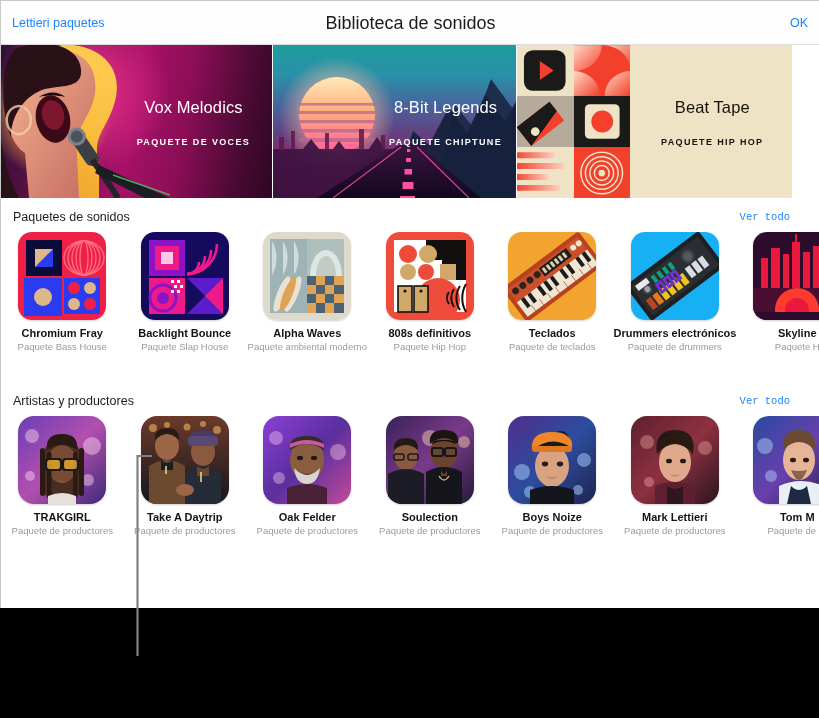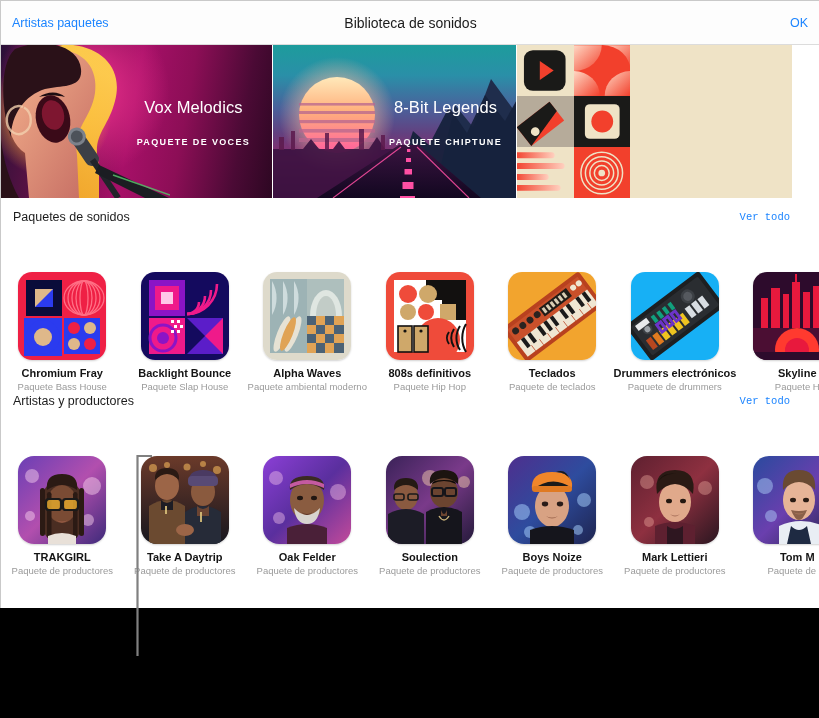--- a/index.html
+++ b/index.html
@@ -25,21 +25,21 @@
     background: #fdfdfd;
     border-bottom: 1px solid #dcdcdc;
   }
   .nav-left {
     position: absolute; left: 11px; top: 22px; transform: translateY(-50%);
     font-size: 12.5px; color: #1b84ff; white-space: nowrap; cursor: pointer;
   }
   .nav-title {
     position: absolute; left: 50%; top: 22px;
     transform: translate(-50%, -50%);
-    font-size: 14px; color: #1b1b1b; font-weight: 400; white-space: nowrap;
+    font-size: 18px; color: #1b1b1b; font-weight: 400; white-space: nowrap;
   }
   .nav-right {
     position: absolute; right: 12px; top: 22px; transform: translateY(-50%);
     font-size: 12.5px; color: #1b84ff; white-space: nowrap; cursor: pointer;
   }
 
   
   .hero-row { position: absolute; left: 0; top: 44px; width: 819px; height: 153px; display: flex; }
   .hero { position: relative; height: 153px; overflow: hidden; }
   .hero.h1 { width: 271px; }
@@ -78,21 +78,21 @@
     position: absolute; left: 0; width: 819px; height: 22px;
   }
   .section-title {
     position: absolute; left: 12px; top: 0; font-size: 12.5px; color: #1c1c1c;
   }
   .see-all {
     position: absolute; right: 30px; top: 1px; font-size: 10.5px; color: #1b84ff; cursor: pointer; font-family: Liberation Mono, monospace;
   }
 
   .row { position: absolute; left: 0; width: 819px; display: flex; }
-  .card { width: 122.5px; flex: 0 0 122.5px; text-align: center; margin-top: 40px; }
+  .card { width: 122.5px; flex: 0 0 122.5px; text-align: center; }
   .thumb {
     width: 88px; height: 88px; margin: 0 auto; border-radius: 14px;
     overflow: hidden; position: relative; cursor: pointer;
     box-shadow: 0 1px 2px rgba(0,0,0,.18);
   }
   .thumb.round { border-radius: 16px; }
   .c-name {
     margin-top: 7px; font-size: 11px; font-weight: 700; color: #141414;
     white-space: nowrap; overflow: hidden;
   }
@@ -107,21 +107,21 @@
   .abs { position:absolute; }
 </style>
 </head>
 <body>
 
 <div id="root">
 
   <div class="sheet">
 
     <div class="navbar">
-      <div class="nav-left">Artistas paquetes</div>
+      <div class="nav-left">Lettieri paquetes</div>
       <div class="nav-title">Biblioteca de sonidos</div>
       <div class="nav-right">OK</div>
     </div>
 
     <div class="hero-row">
 
       <div class="hero h1">
         <div class="h1-bg"></div>
         <svg class="h1-fig" viewBox="0 0 175 153" preserveAspectRatio="xMidYMid slice">
           <defs>
@@ -273,20 +273,24 @@
               <g fill="none" stroke="#efe3c6" stroke-width="1.5">
                 <circle cx="28" cy="26" r="21"></circle>
                   <circle cx="28" cy="26" r="16.5"></circle>
                 <circle cx="28" cy="26" r="12"></circle>
                   <circle cx="28" cy="26" r="7.5"></circle>
               </g>
               <circle cx="28" cy="26" r="3.4" fill="#efe3c6"></circle>
             </svg>
           </div>
         </div>
+        <div class="hero-txt">
+          <div class="hero-title">Beat Tape</div>
+          <div class="hero-sub">PAQUETE HIP HOP</div>
+        </div>
       </div>
     </div>
 
     <div class="section-head" style="top:209px">
       <div class="section-title">Paquetes de sonidos</div>
       <div class="see-all">Ver todo</div>
     </div>
 
     <div class="row" style="top:231px">
 

